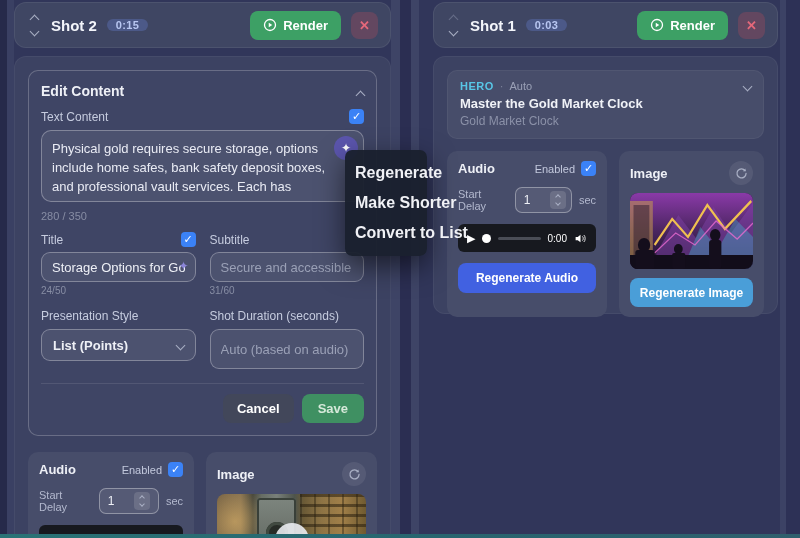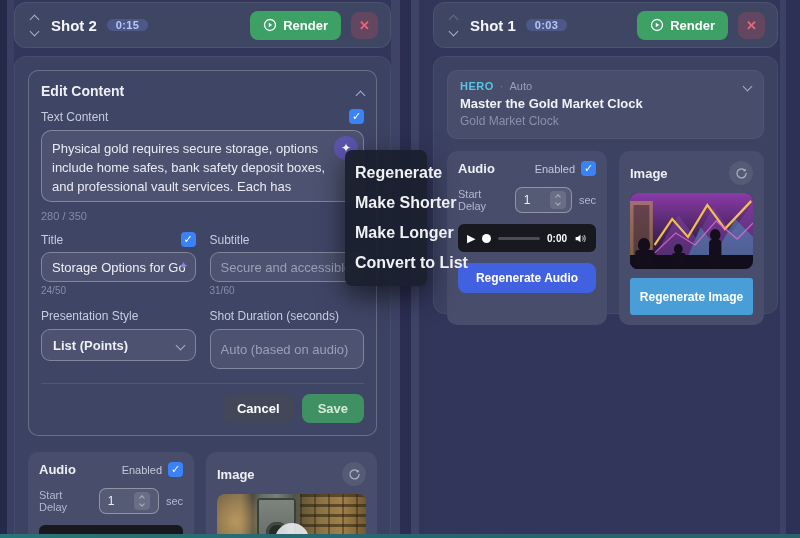--- a/index.html
+++ b/index.html
@@ -113,25 +113,25 @@
   .num-box input { width:34px; border:none; background:transparent; color:#eef0f6;
     font-family:inherit; font-size:12px; padding:0 0 0 8px; outline:none; }
   .stepper { width:16px; height:18px; background:rgba(255,255,255,0.13); border-radius:4px; cursor:pointer;
     display:flex; flex-direction:column; align-items:center; justify-content:center; gap:2px; }
   .stepper .chev { width:4px; height:4px; border-width:1.2px; }
   .player { margin-top:11px; height:28px; background:#17191f; border-radius:6px;
     display:flex; align-items:center; padding:0 9px; gap:7px; }
   .play-glyph { color:#fff; font-size:11px; cursor:pointer; }
   .knob { width:9px; height:9px; border-radius:50%; background:#fff; flex:none; cursor:pointer; }
   .track { flex:1; height:3px; background:#4a4d56; border-radius:2px; cursor:pointer; }
-  .time { font-size:10px; color:#fff; font-weight:700; }
+  .time { font-size:10px; color:#fff; font-weight:400; }
   .regen-audio-btn { margin-top:11px; width:100%; height:30px; border:none; cursor:pointer;
     background:#4161e1; color:#fff; font-family:inherit; font-size:12px; font-weight:700; border-radius:8px; }
-  .regen-image-btn { margin-top:9px; width:100%; height:37px; border:none; cursor:pointer;
-    background:#4a9ed8; color:#fff; font-family:inherit; font-size:12px; font-weight:700; border-radius:3px; }
+  .regen-image-btn { margin-top:9px; width:100%; height:29px; border:none; cursor:pointer;
+    background:#4a9ed8; color:#fff; font-family:inherit; font-size:12px; font-weight:700; border-radius:8px; }
   .refresh-btn { width:24px; height:24px; border:none; cursor:pointer; border-radius:50%;
     background:rgba(255,255,255,0.08); display:flex; align-items:center; justify-content:center; }
 
   
   .thumb { margin-top:8px; border-radius:8px; overflow:hidden; position:relative; }
   .thumb.vault { height:92px;
     background:
       radial-gradient(circle at 12% 30%, rgba(235,190,110,0.55), rgba(235,190,110,0) 26%),
       linear-gradient(90deg,#6e5c42 0%,#7d6a4c 16%,#3c3f38 24%,#666d64 30%,#79807a 40%,#4e544c 52%,#6a5a36 58%,#8d7344 70%,#a28049 84%,#6f5a30 100%);
   }
@@ -440,15 +440,14 @@
         <button class="regen-image-btn">Regenerate Image</button>
       </div>
 
     </div>
   </div>
 </div>
 
 <div class="context-menu">
   <div class="menu-item">Regenerate</div>
   <div class="menu-item">Make Shorter</div>
-  <div class="menu-item">Make Longer</div>
   <div class="menu-item">Convert to List</div>
 </div>
 
 </body></html>

